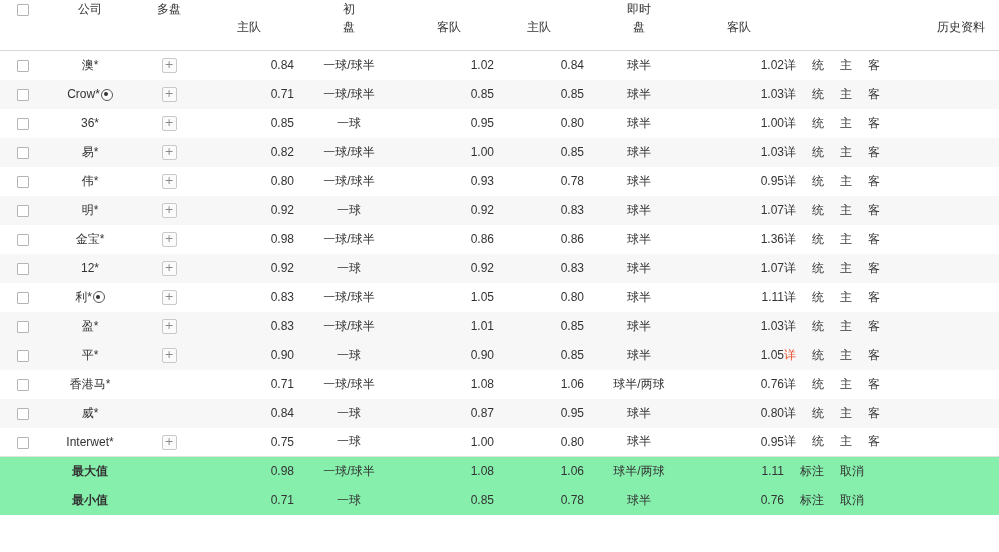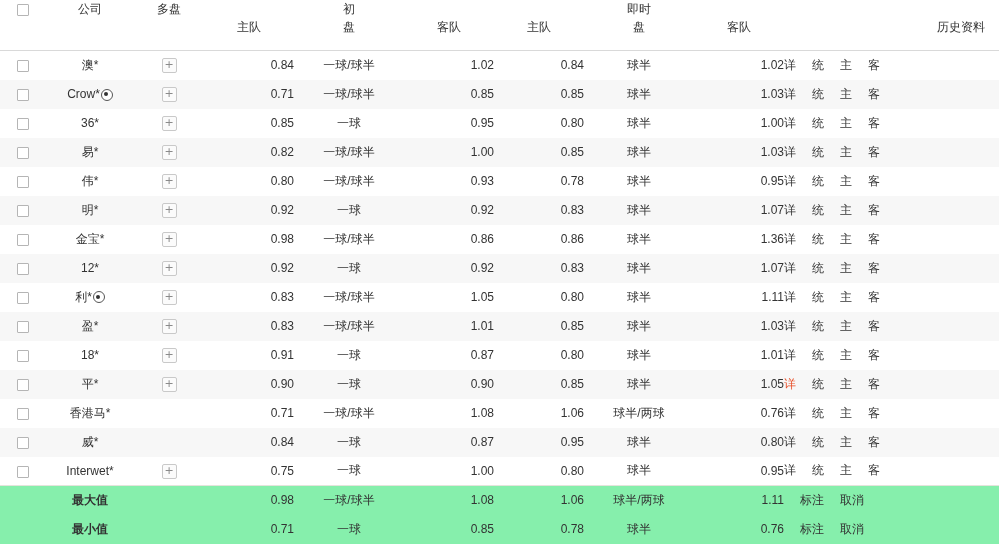--- a/index.html
+++ b/index.html
@@ -349,32 +349,20 @@
         <td class="company"><span>盈*</span></td>
         <td class="multi"><span class="plus-box">+</span></td>
         <td class="num">0.83</td>
         <td class="hand">一球/球半</td>
         <td class="num">1.01</td>
         <td class="num">0.85</td>
         <td class="hand">球半</td>
         <td class="num">1.03</td>
         <td class="hist"><span class="hist-link">详</span><span class="hist-link">统</span><span class="hist-link">主</span><span class="hist-link">客</span></td>
       </tr>
-      <tr class="data-row odd">
-        <td class="check"><input type="checkbox" class="cb" style=""></td>
-        <td class="company"><span>18*</span></td>
-        <td class="multi"><span class="plus-box">+</span></td>
-        <td class="num">0.91</td>
-        <td class="hand">一球</td>
-        <td class="num">0.87</td>
-        <td class="num">0.80</td>
-        <td class="hand">球半</td>
-        <td class="num">1.01</td>
-        <td class="hist"><span class="hist-link">详</span><span class="hist-link">统</span><span class="hist-link">主</span><span class="hist-link">客</span></td>
-      </tr>
       <tr class="data-row even">
         <td class="check"><input type="checkbox" class="cb" style=""></td>
         <td class="company"><span>平*</span></td>
         <td class="multi"><span class="plus-box">+</span></td>
         <td class="num">0.90</td>
         <td class="hand">一球</td>
         <td class="num">0.90</td>
         <td class="num">0.85</td>
         <td class="hand">球半</td>
         <td class="num">1.05</td>

